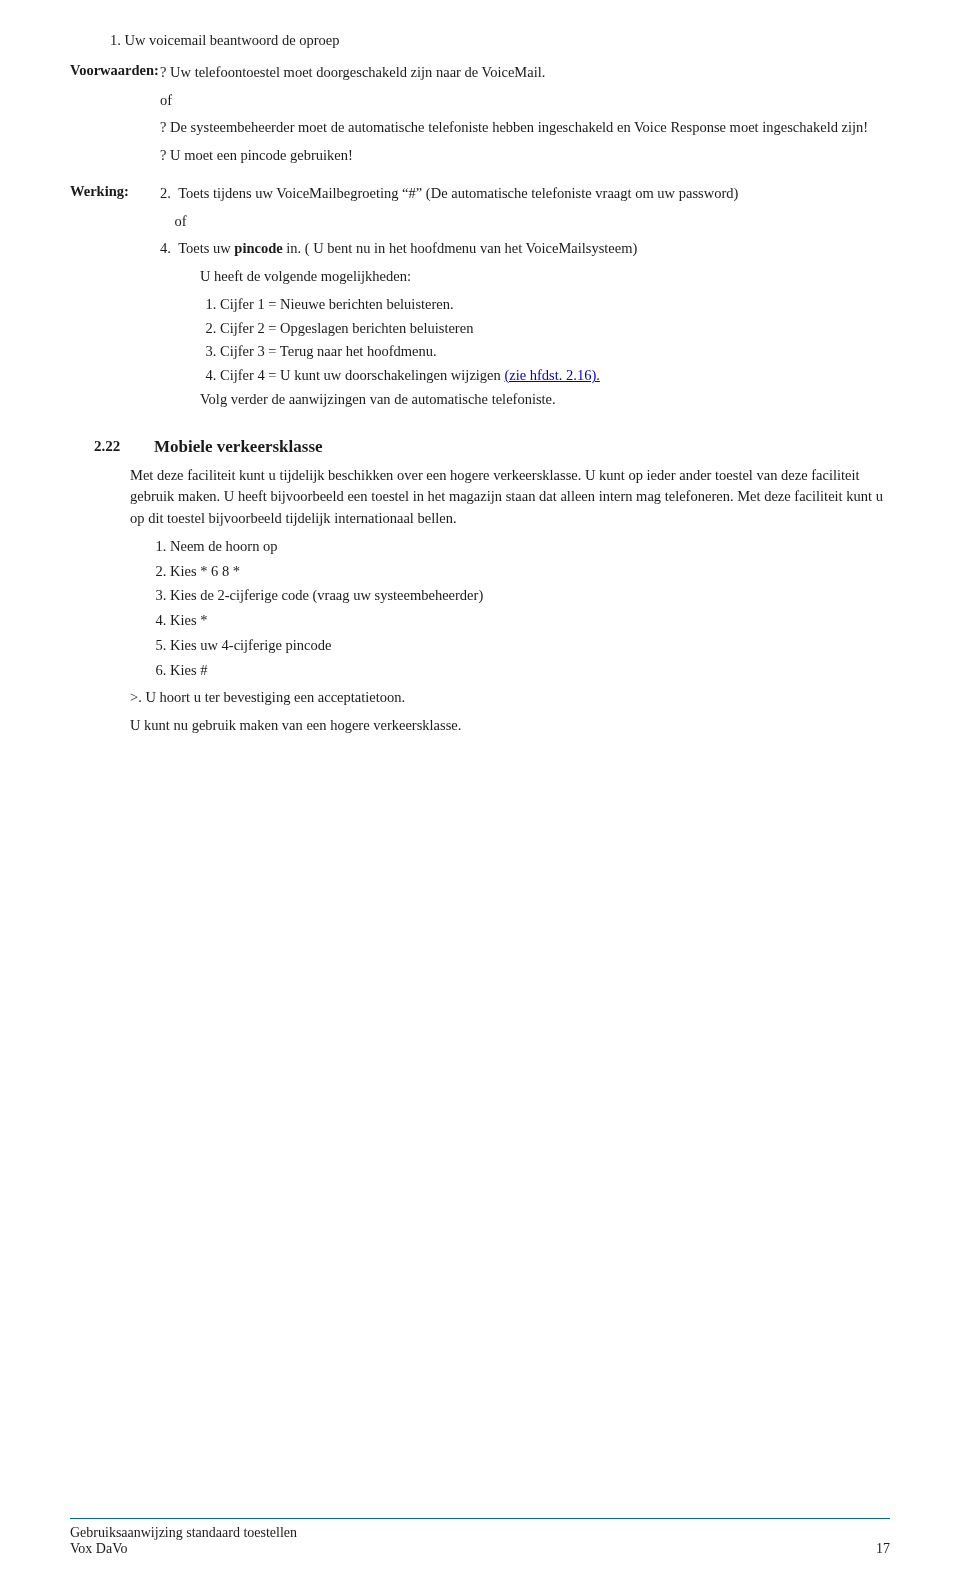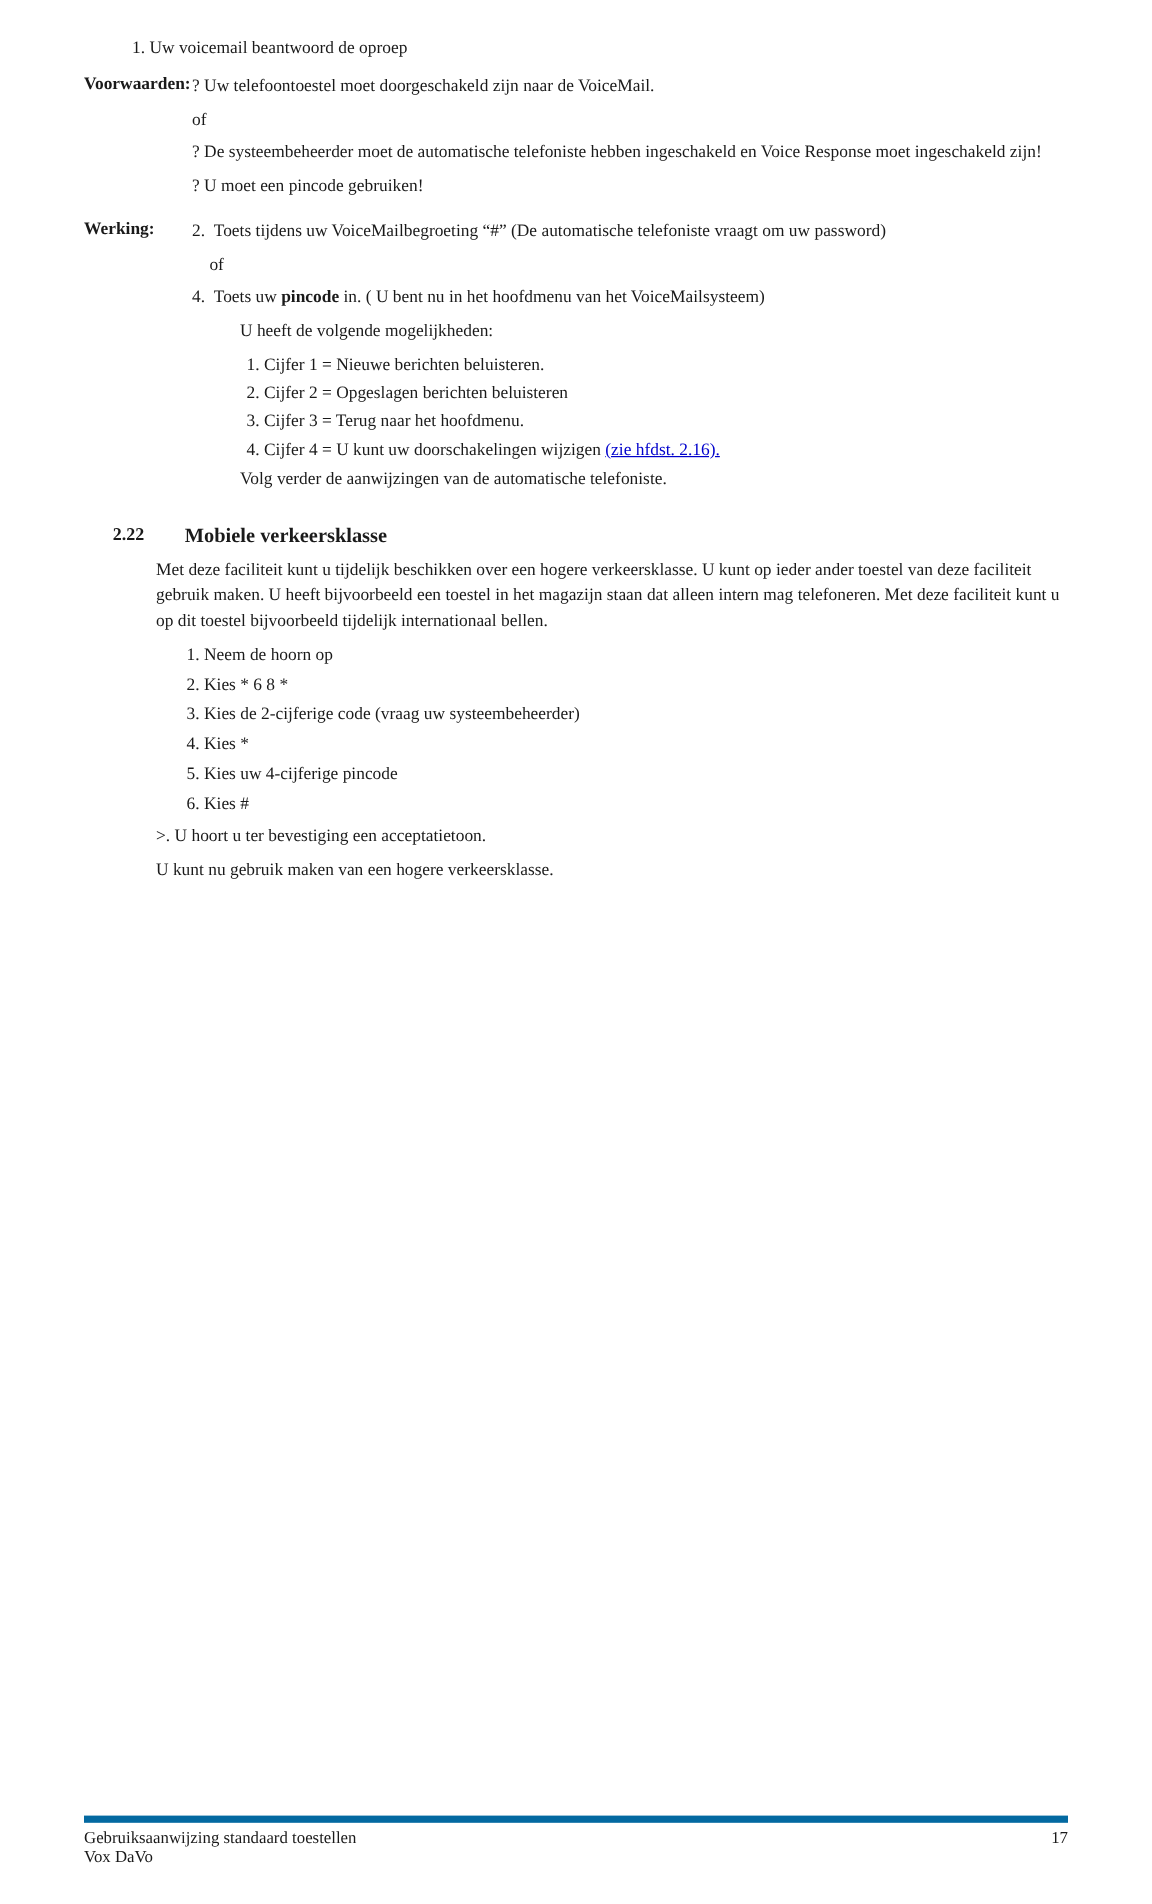--- a/index.html
+++ b/index.html
@@ -100,23 +100,24 @@
 
     .content-col {
       flex: 1;
     }
 
     .footer {
       position: absolute;
       bottom: 30px;
       left: 70px;
       right: 70px;
-      border-top: 6px solid #0369a1;
+      border-top: 1px solid #0369a1;
       display: flex;
       justify-content: space-between;
+      align-items: flex-end;
       padding-top: 6px;
     }
 
     .footer-left {
       font-size: 14px;
       color: #1a1a1a;
     }
 
     .footer-right {
       font-size: 14px;

